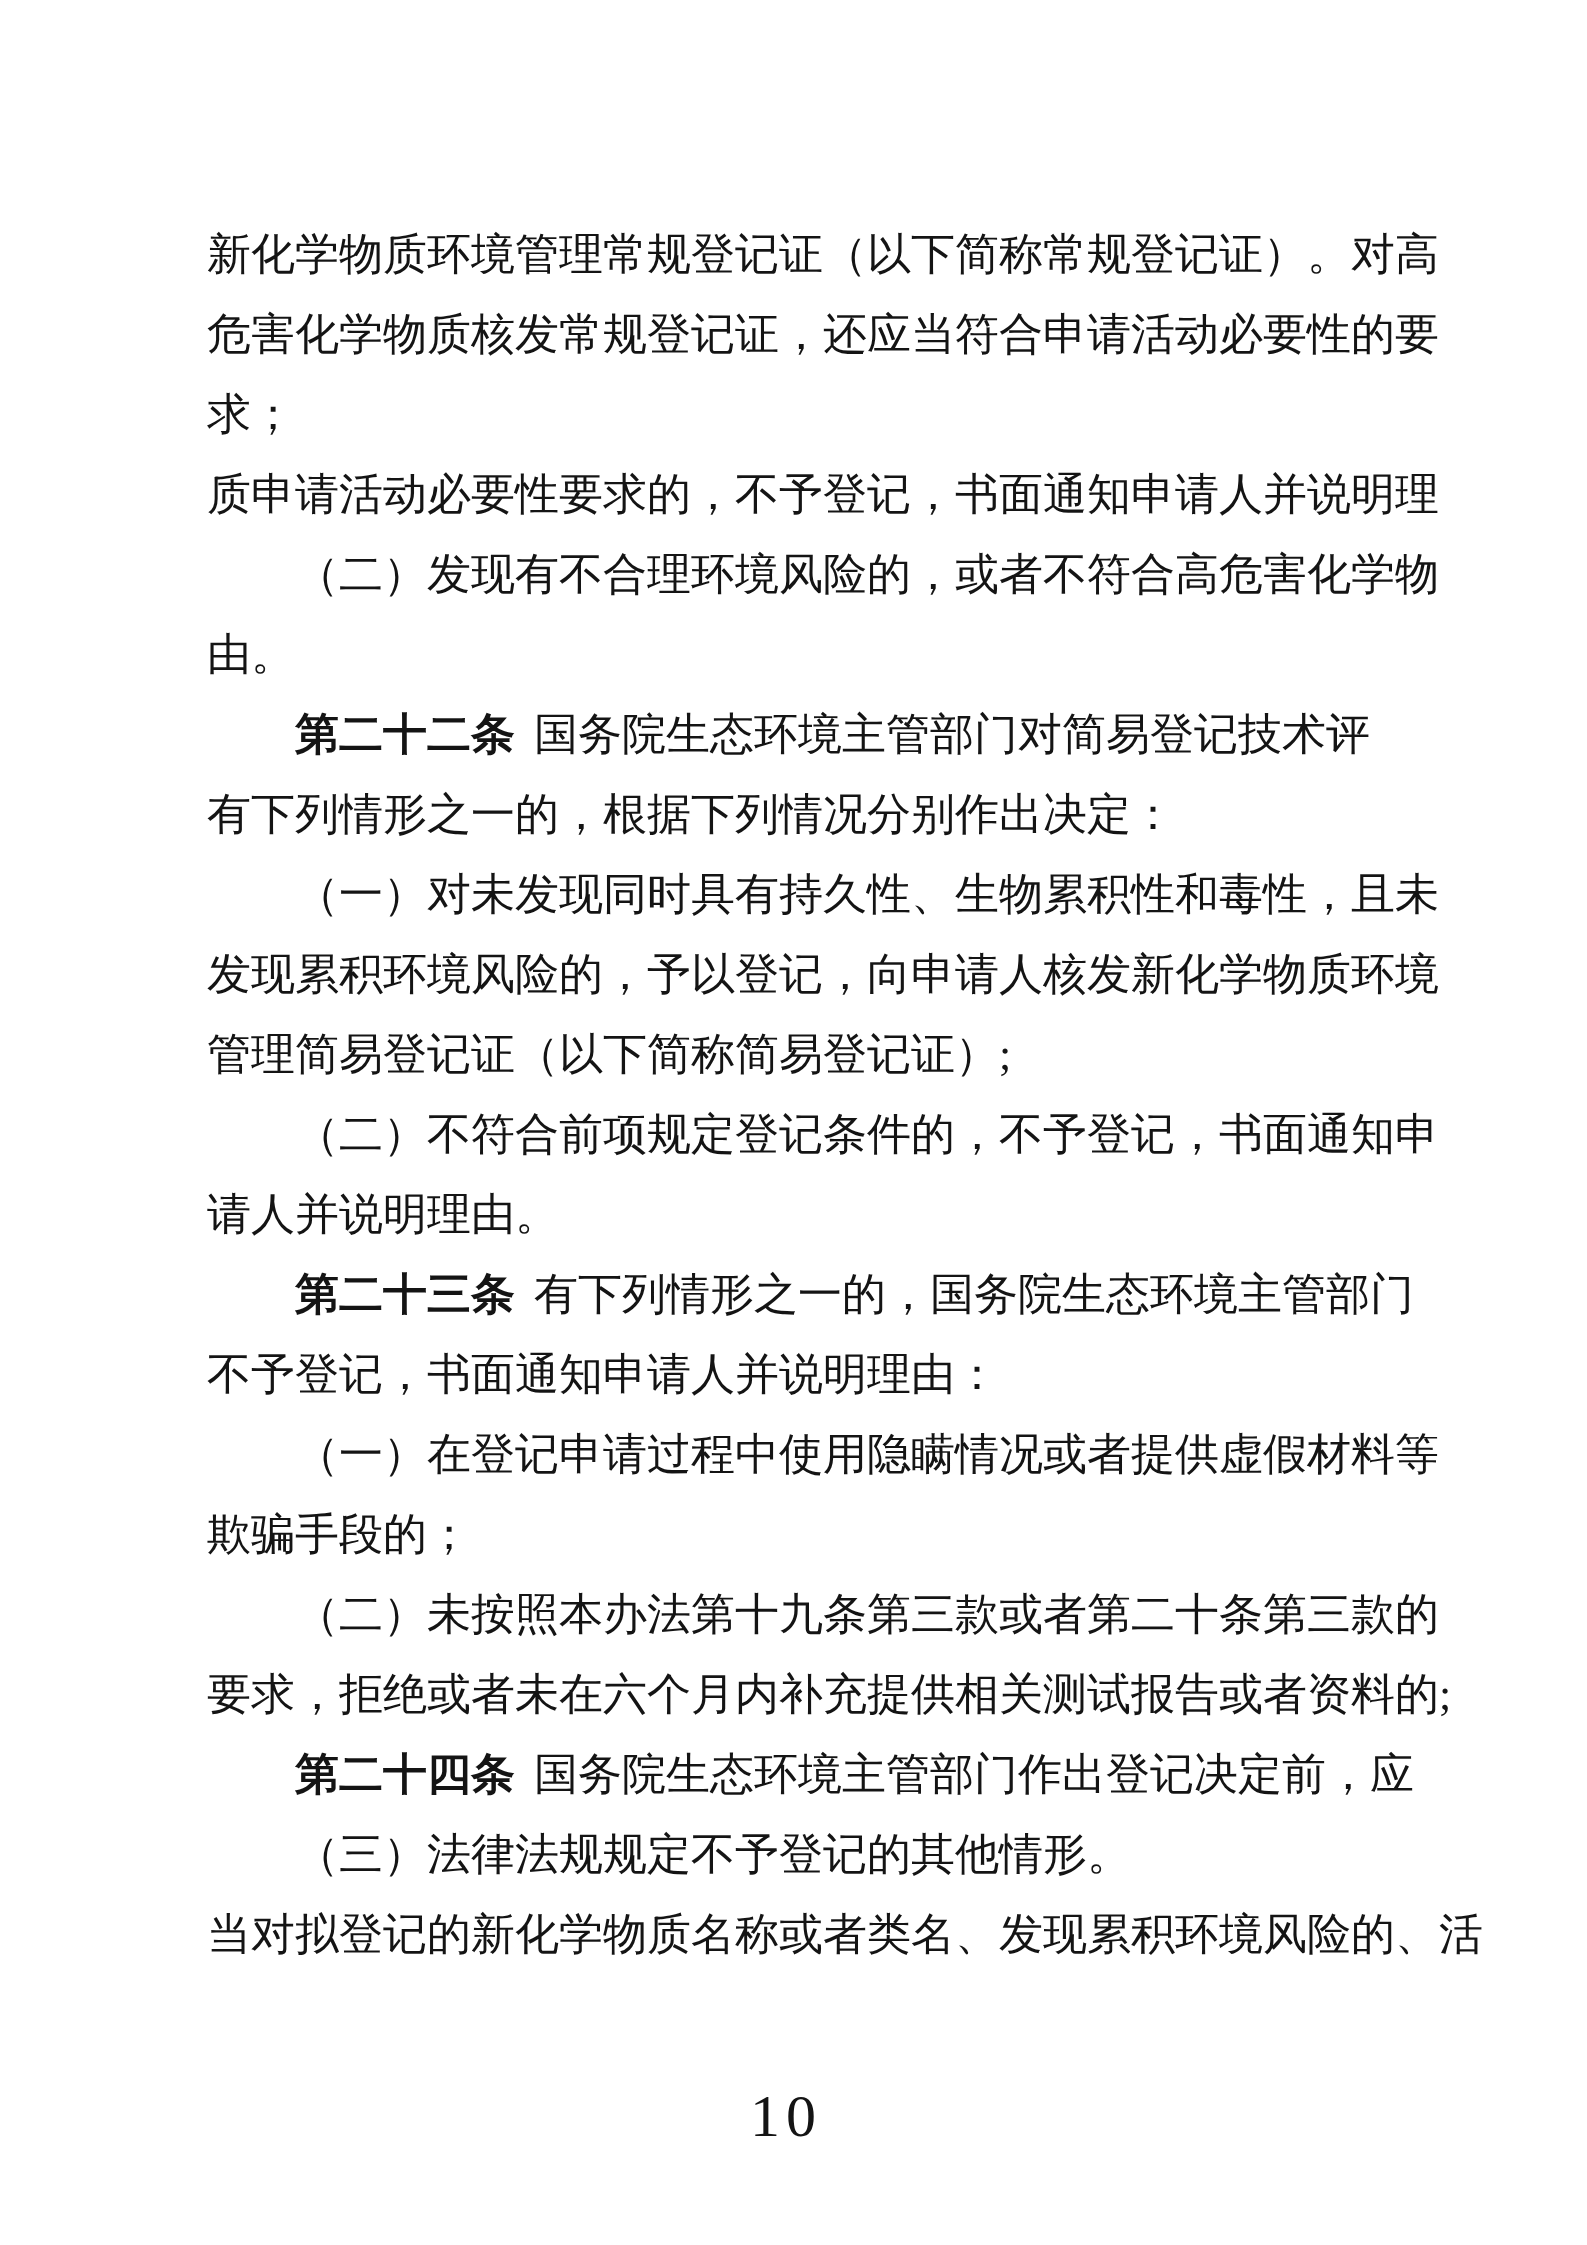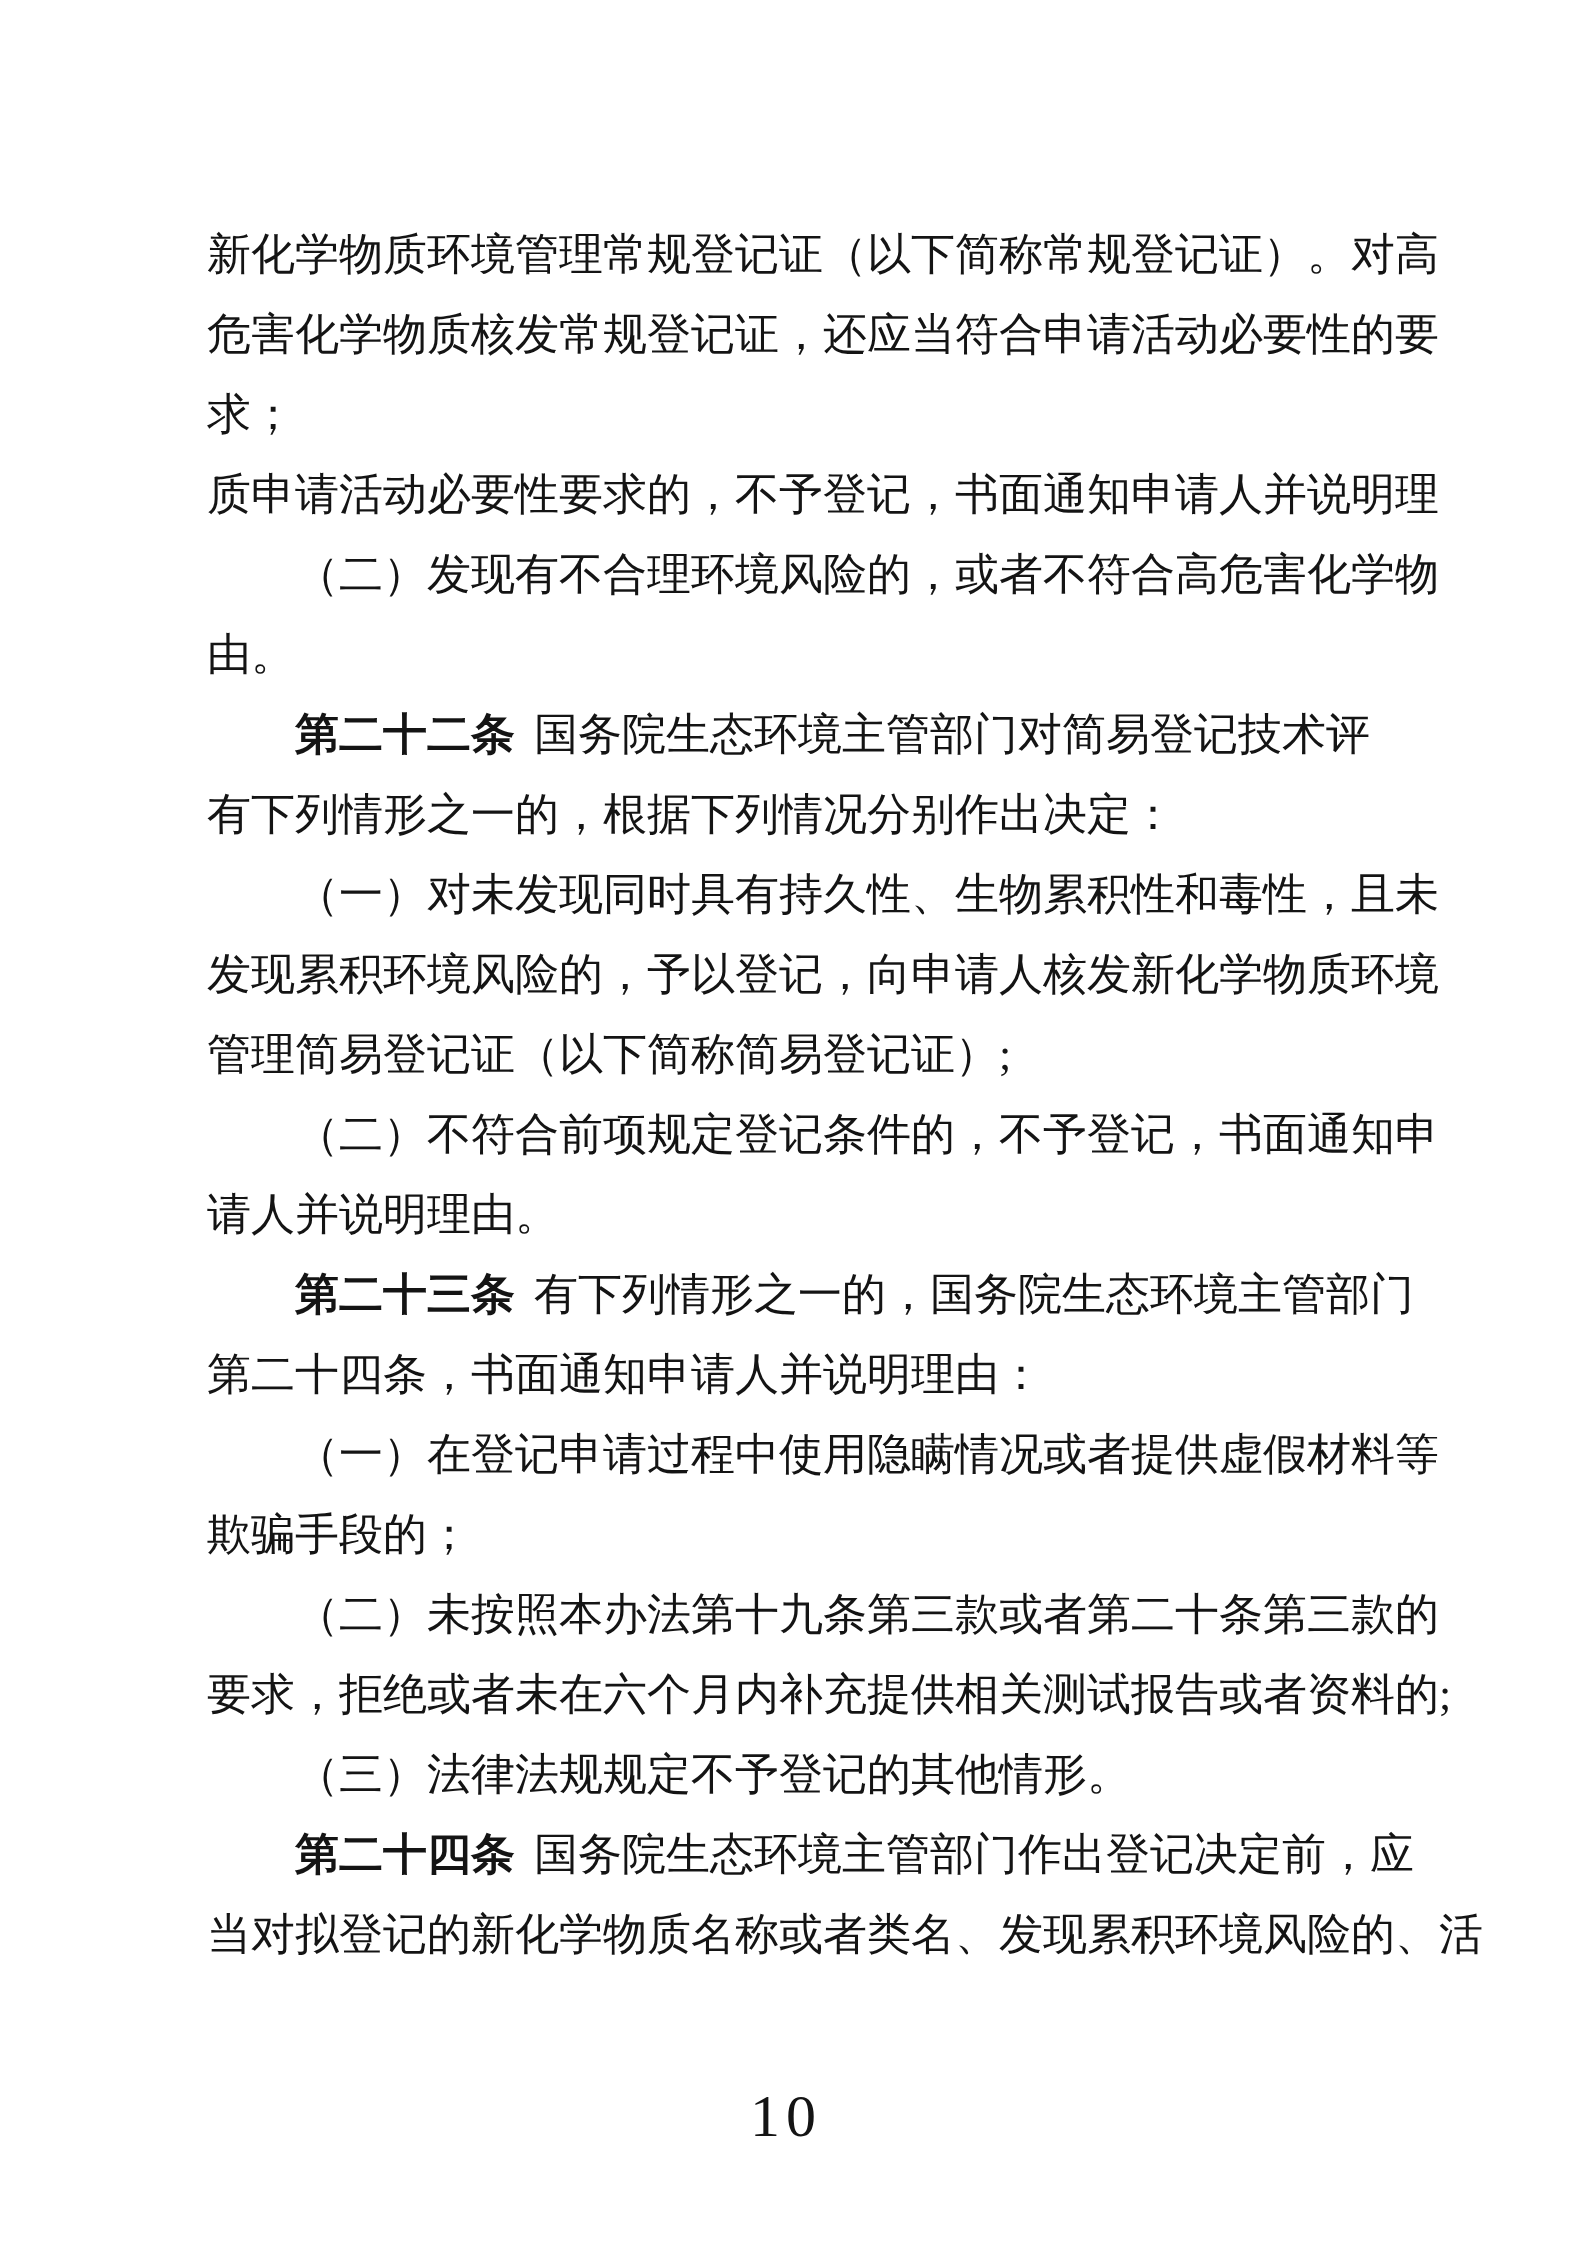--- a/index.html
+++ b/index.html
@@ -65,23 +65,23 @@
       <div class="line indent"><span>（二）发现有不合理环境风险的，或者不符合高危害化学物</span></div>
       <div class="line"><span>由。</span></div>
       <div class="line indent"><span class="lead">第二十二条</span><span>国务院生态环境主管部门对简易登记技术评</span></div>
       <div class="line"><span>有下列情形之一的，根据下列情况分别作出决定：</span></div>
       <div class="line indent"><span>（一）对未发现同时具有持久性、生物累积性和毒性，且未</span></div>
       <div class="line"><span>发现累积环境风险的，予以登记，向申请人核发新化学物质环境</span></div>
       <div class="line"><span>管理简易登记证（以下简称简易登记证）;</span></div>
       <div class="line indent"><span>（二）不符合前项规定登记条件的，不予登记，书面通知申</span></div>
       <div class="line"><span>请人并说明理由。</span></div>
       <div class="line indent"><span class="lead">第二十三条</span><span>有下列情形之一的，国务院生态环境主管部门</span></div>
-      <div class="line"><span>第二十四条，书面通知申请人并说明理由：</span></div>
+      <div class="line"><span>不予登记，书面通知申请人并说明理由：</span></div>
       <div class="line indent"><span>（一）在登记申请过程中使用隐瞒情况或者提供虚假材料等</span></div>
       <div class="line"><span>欺骗手段的；</span></div>
       <div class="line indent"><span>（二）未按照本办法第十九条第三款或者第二十条第三款的</span></div>
       <div class="line"><span>要求，拒绝或者未在六个月内补充提供相关测试报告或者资料的;</span></div>
+      <div class="line indent"><span class="lead">第二十四条</span><span>国务院生态环境主管部门作出登记决定前，应</span></div>
       <div class="line indent"><span>（三）法律法规规定不予登记的其他情形。</span></div>
-      <div class="line indent"><span class="lead">第二十四条</span><span>国务院生态环境主管部门作出登记决定前，应</span></div>
       <div class="line"><span>当对拟登记的新化学物质名称或者类名、发现累积环境风险的、活</span></div>
     </div>
   <div class="page-number">10</div>
 </div>
 
 </body></html>

